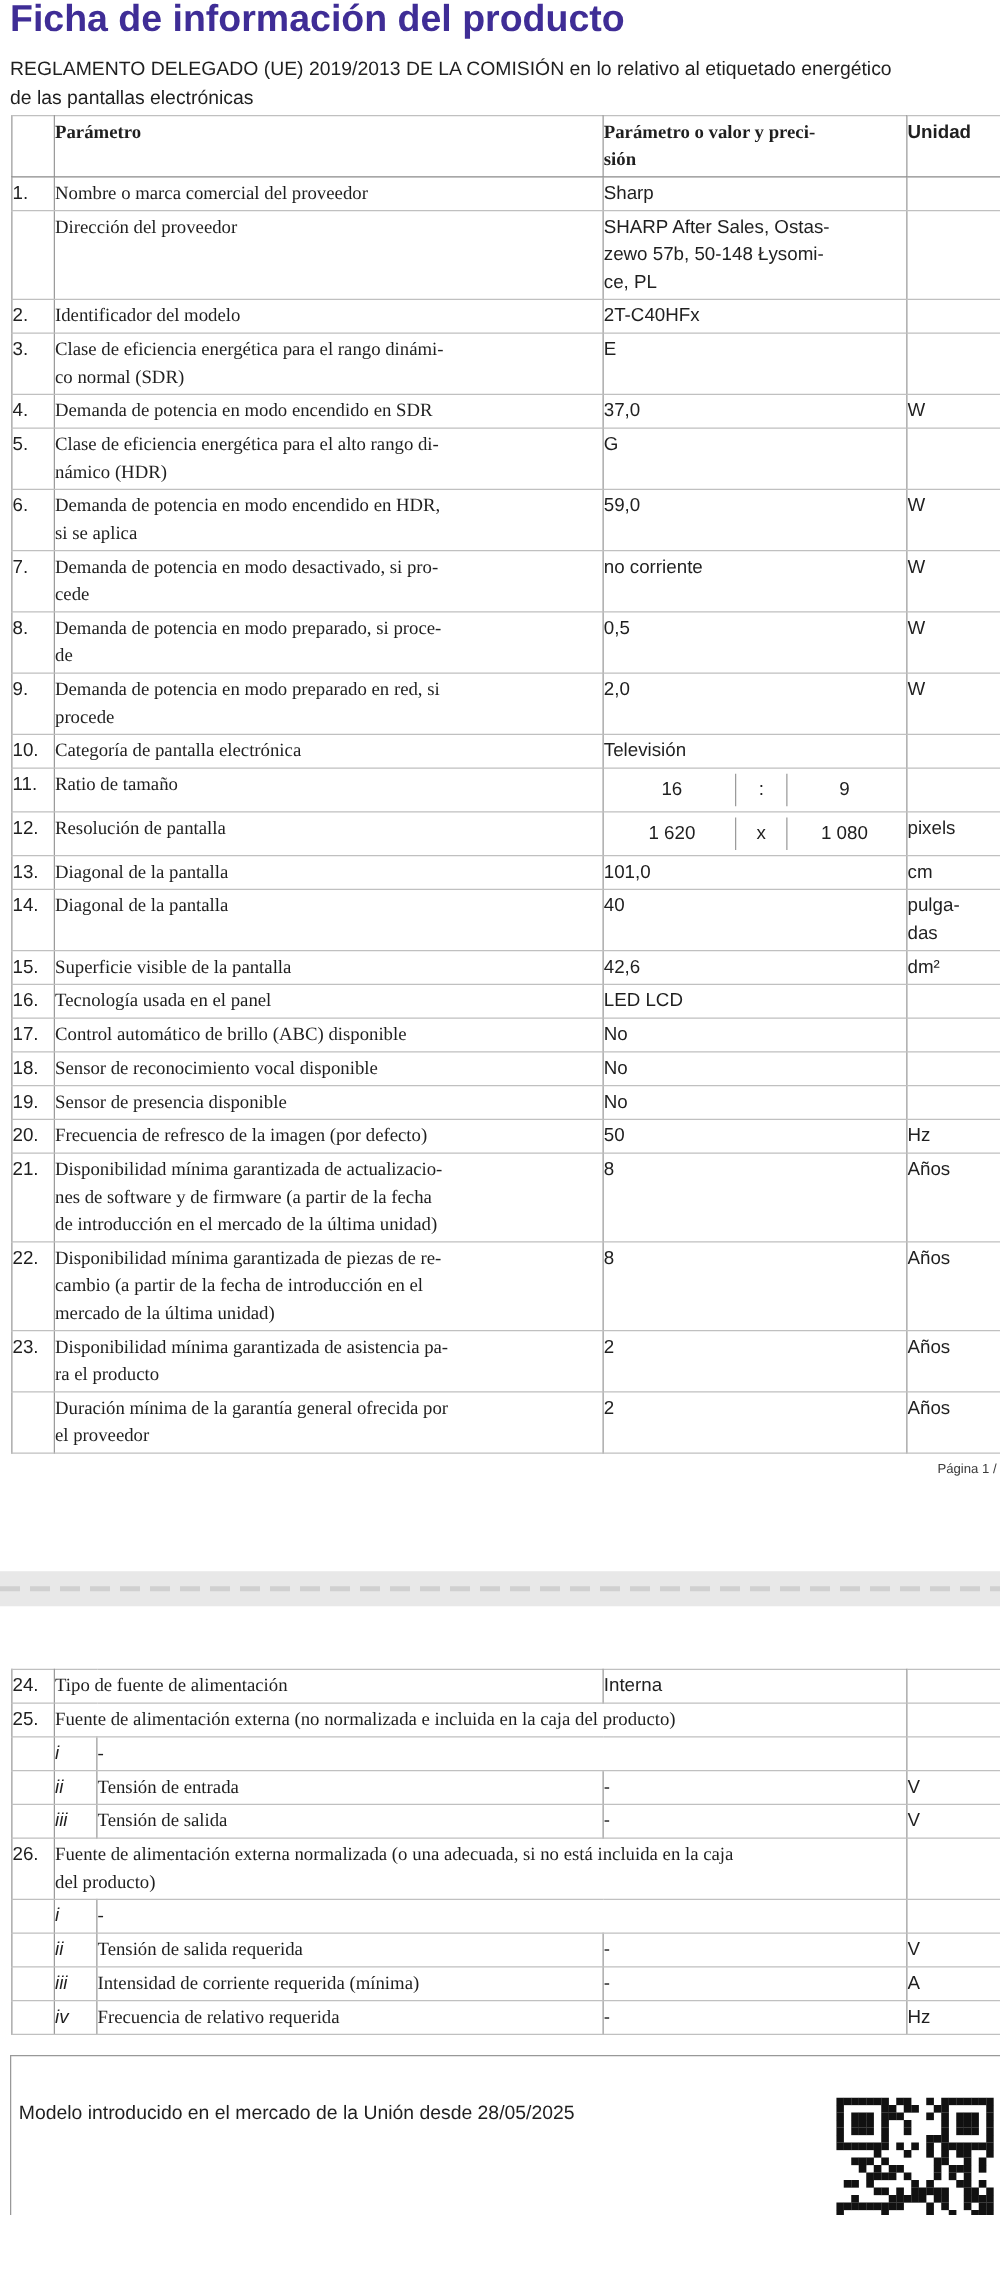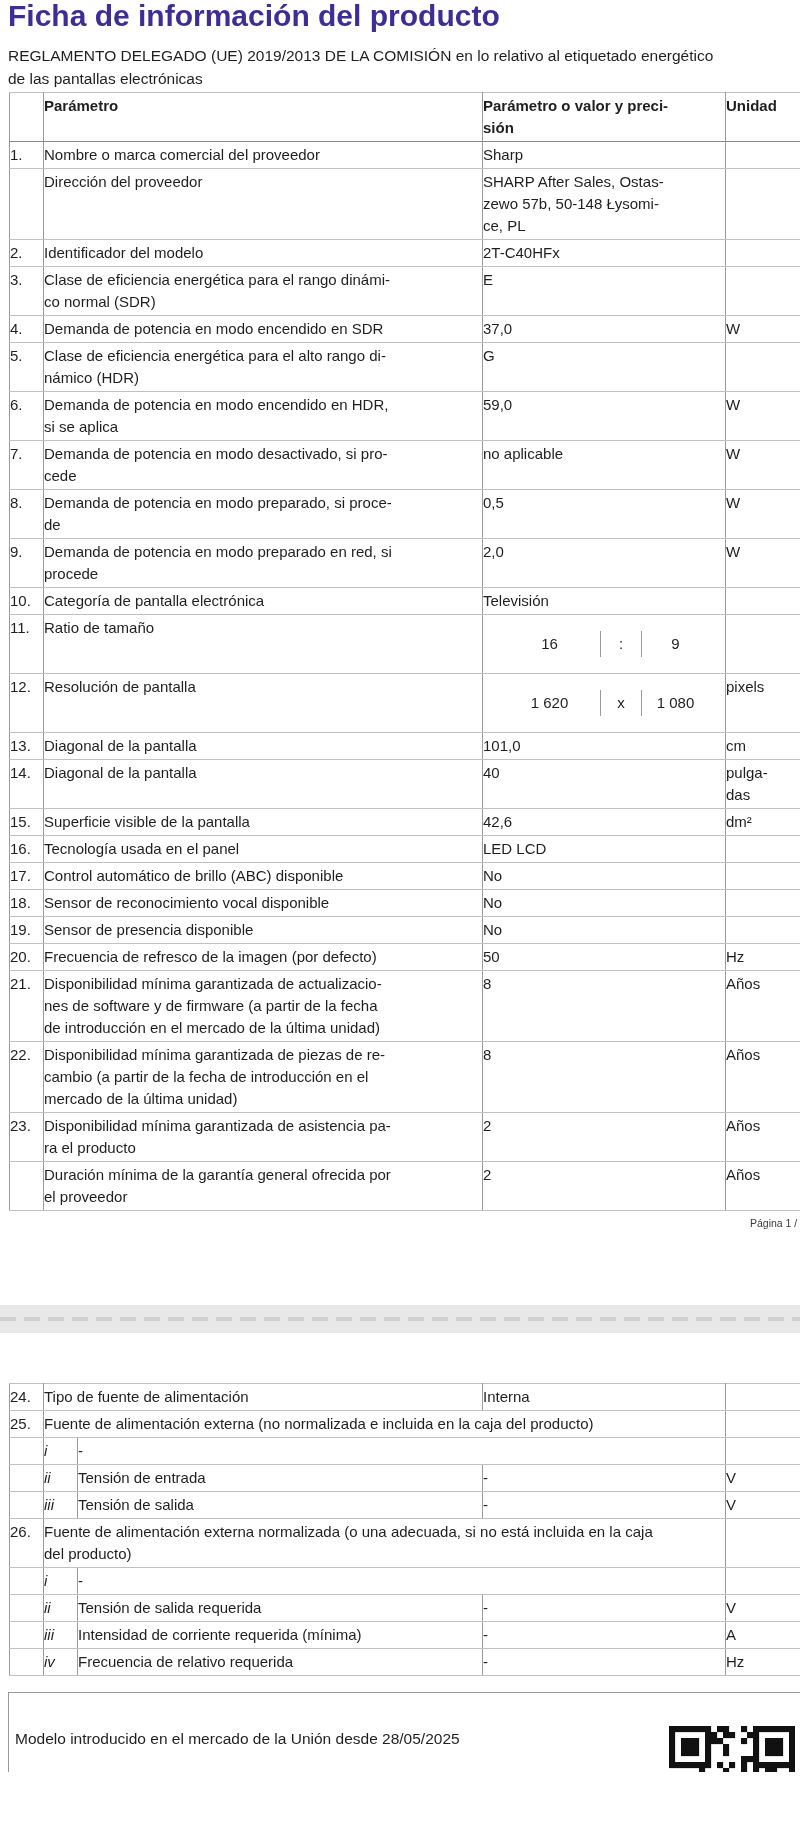--- a/index.html
+++ b/index.html
@@ -25,26 +25,26 @@
   }
   table.t1{margin-top:2px;}
   .tbl td,.tbl th{
     border:1px solid var(--border-vertical);
     border-top-color:var(--border-row);border-bottom-color:var(--border-row);
     padding:2px 0 2px 0;line-height:22px;vertical-align:top;
     overflow:hidden;font-weight:normal;text-align:left;
   }
   .tbl tr.hrow th{font-weight:bold;border-bottom-color:#8a8a8a;}
   .num{text-align:right;padding-right:7px;}
-  .param{padding-left:11px;white-space:pre-line;}
+  .param{padding-left:11px;white-space:pre-line;font-family:Liberation Serif, serif;}
   .vl{padding-left:11px;white-space:pre-line;}
   .vr{text-align:right;padding-right:11px;}
   .unit{padding-left:10px;white-space:pre-line;}
   .subidx{font-style:italic;padding-left:5px;}
-  td.trio{padding:16px;}
+  td.trio{padding:4px;}
   .trio-box{display:flex;width:100%;height:100%;}
   .trio-box span{display:block;text-align:center;line-height:22px;padding:2px 0;}
   .trio-box .p0{width:101px;}
   .trio-box .p1{width:40px;border-left:1px solid var(--border-vertical);border-right:1px solid var(--border-vertical);}
   .trio-box .p2{flex:1;}
   .pageno{
     margin-top:6px;width:806px;text-align:right;font-size:10.5px;color:#3a3a3a;line-height:12px;
   }
   .separator{
     margin-top:76px;width:800px;height:28px;background:var(--separator-bg);
@@ -133,21 +133,21 @@
           <td class="num">6.</td>
           <td class="param">Demanda de potencia en modo encendido en HDR,
 si se aplica</td>
           <td class="vr">59,0</td>
           <td class="unit">W</td>
         </tr>
         <tr>
           <td class="num">7.</td>
           <td class="param">Demanda de potencia en modo desactivado, si pro-
 cede</td>
-          <td class="vr">no aplicable</td>
+          <td class="vr">no corriente</td>
           <td class="unit">W</td>
         </tr>
         <tr>
           <td class="num">8.</td>
           <td class="param">Demanda de potencia en modo preparado, si proce-
 de</td>
           <td class="vr">0,5</td>
           <td class="unit">W</td>
         </tr>
         <tr>

